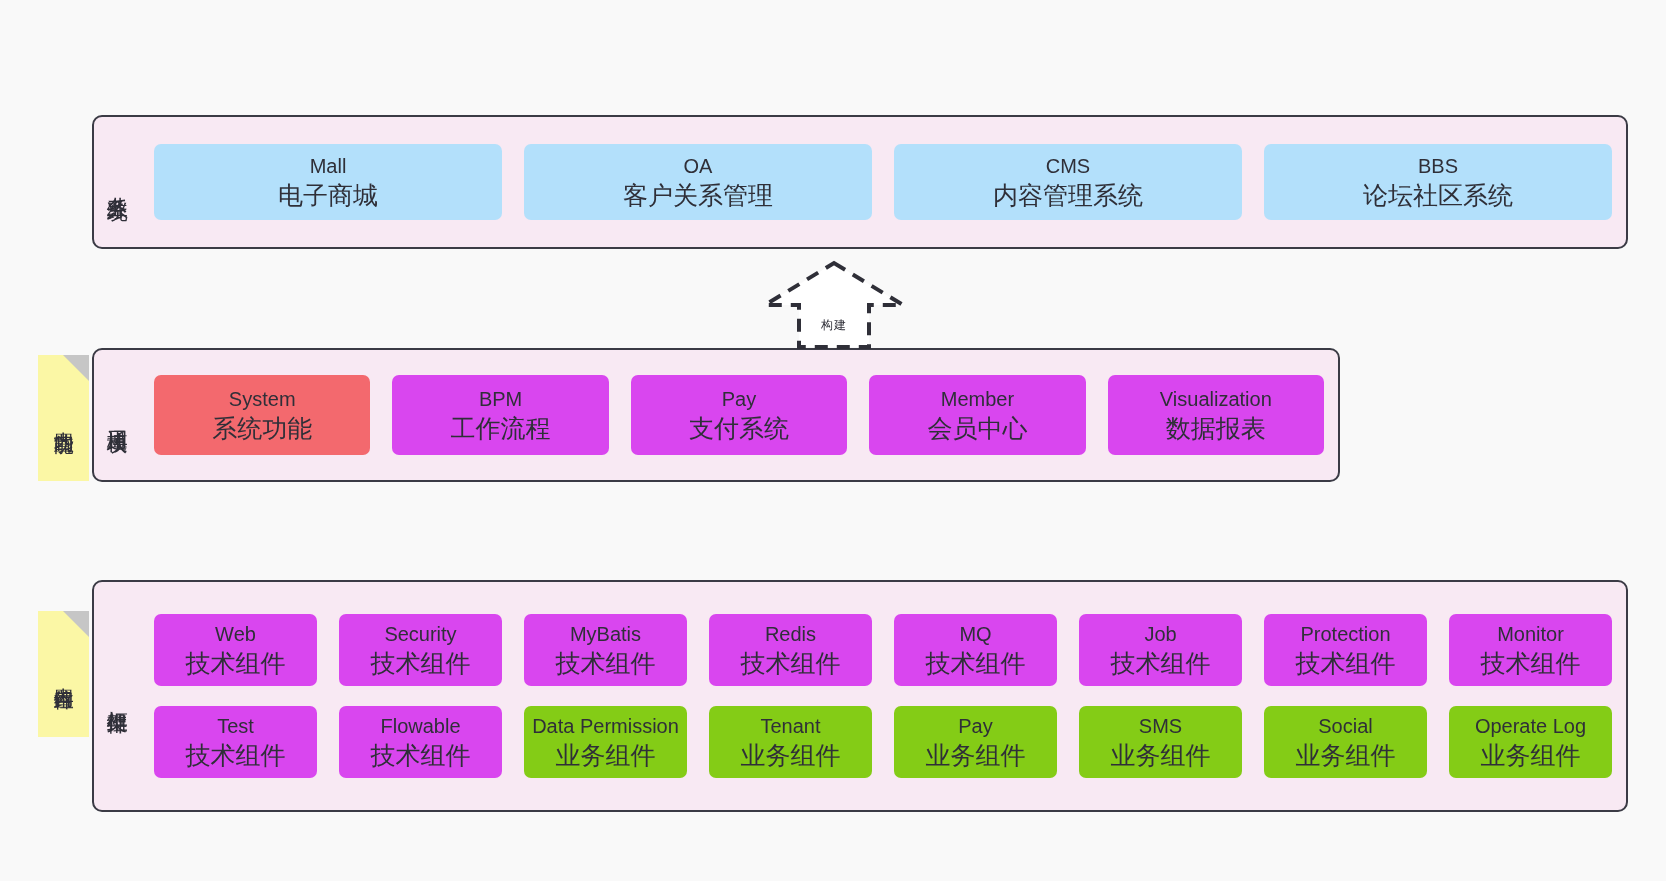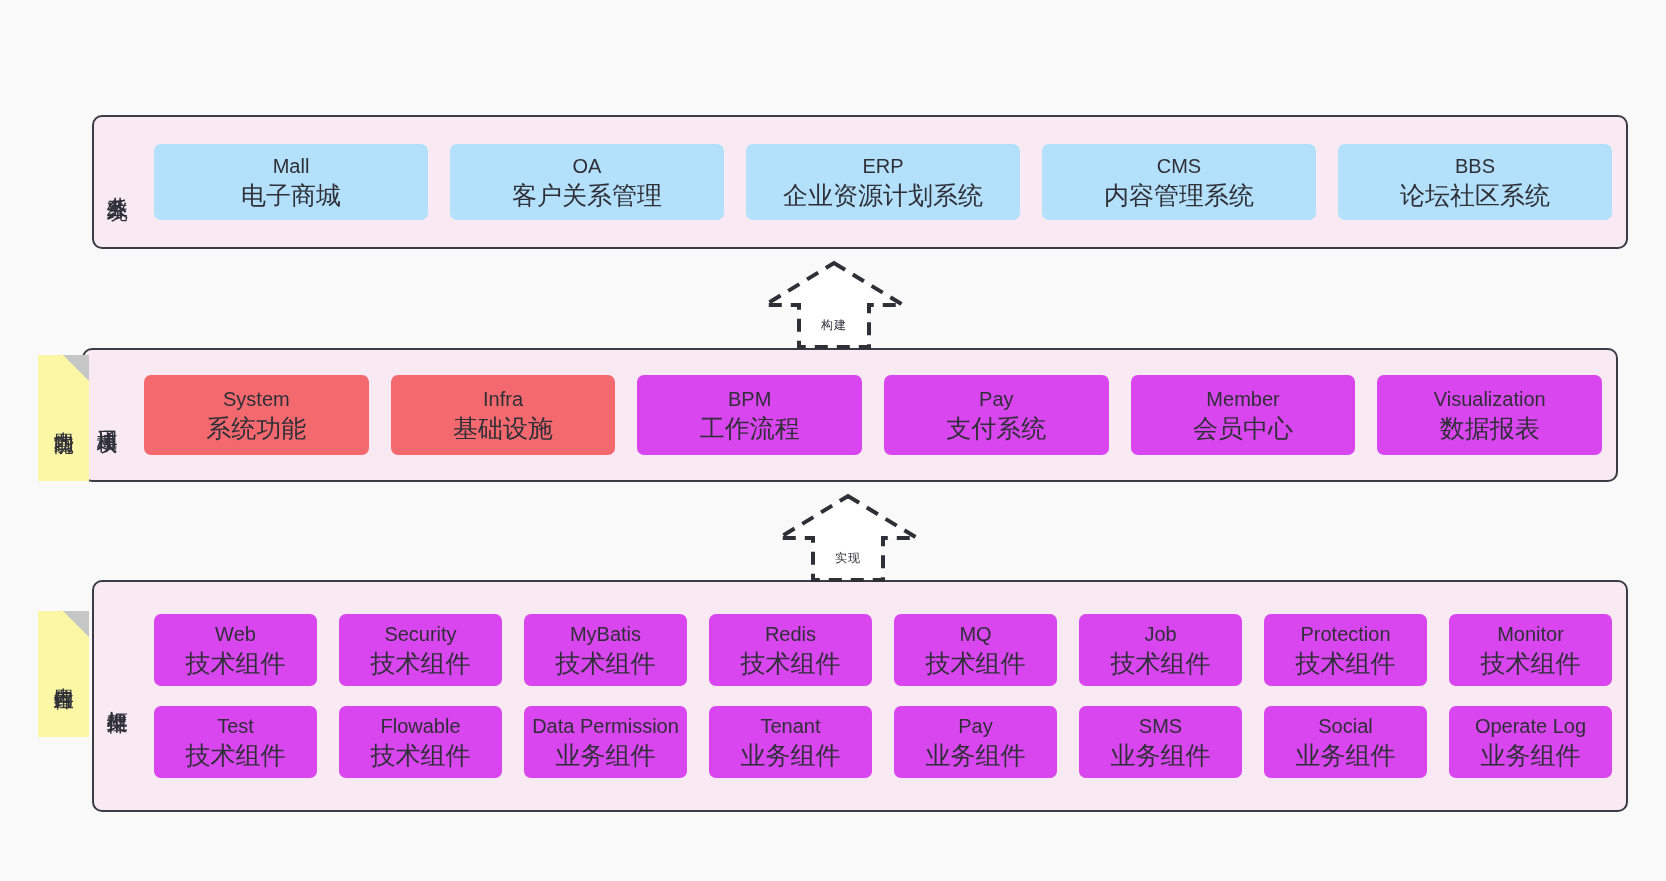--- a/index.html
+++ b/index.html
@@ -82,21 +82,21 @@
     line-height: 1.3;
   }
   .card .cn {
     font-size: 25px;
     line-height: 1.3;
   }
   .card.blue   { background: #b3e0fb; }
   .card.red    { background: #f3696e; }
   .card.pink   { background: #d946ef; }
   .card.green  { background: #d946ef; }
-  .card.lgreen { background: #d946ef; text-align: right; }
+  .card.lgreen { background: #84cc16; text-align: right; }
 
   .h-business { height: 76px; }
   .h-module   { height: 80px; }
   .h-comp     { height: 72px; }
 
   
   .note {
     position: absolute;
     box-sizing: border-box;
     background: #fbf7a5;
@@ -151,24 +151,20 @@
         <div class="card blue h-business">
           <span class="en">Mall</span>
           <span class="cn">电子商城</span>
         </div>
 
         <div class="card blue h-business">
           <span class="en">OA</span>
           <span class="cn">客户关系管理</span>
         </div>
 
-        <div class="card blue h-business">
-          <span class="en">ERP</span>
-          <span class="cn">企业资源计划系统</span>
-        </div>
 
 
         <div class="card blue h-business">
           <span class="en">CMS</span>
           <span class="cn">内容管理系统</span>
         </div>
 
         <div class="card blue h-business">
           <span class="en">BBS</span>
           <span class="cn">论坛社区系统</span>
@@ -183,34 +179,30 @@
       <path d="M74 5 L143 47 L109 47 L109 89 L39 89 L39 47 L5 47 Z" fill="#ffffff" stroke="#2f2f38" stroke-width="4" stroke-dasharray="13,9" stroke-linejoin="miter"></path>
     </svg>
     <div class="label" style="bottom:18px;">构建</div>
   </div>
 
   <div class="note" style="left:38px; top:355px; width:51px; height:126px;">
     <span class="fold"></span>
     <span>内置功能</span>
   </div>
 
-  <div class="layer" id="layer-module" style="left:82px; top:348px; width:1536px; height:134px;align-items:center;">
+  <div class="layer" id="layer-module" style="left:92px; top:348px; width:1248px; height:134px;align-items:center;">
     <div class="layer-title">通用模块</div>
     <div class="layer-body">
       <div class="row">
 
         <div class="card red h-module">
           <span class="en">System</span>
           <span class="cn">系统功能</span>
         </div>
 
-        <div class="card red h-module">
-          <span class="en">Infra</span>
-          <span class="cn">基础设施</span>
-        </div>
 
         <div class="card pink h-module">
           <span class="en">BPM</span>
           <span class="cn">工作流程</span>
         </div>
 
         <div class="card pink h-module">
           <span class="en">Pay</span>
           <span class="cn">支付系统</span>
         </div>
@@ -222,26 +214,20 @@
 
         <div class="card pink h-module">
           <span class="en">Visualization</span>
           <span class="cn">数据报表</span>
         </div>
 
       </div>
     </div>
   </div>
 
-  <div class="arrow" style="left:774px; top:491px; width:148px; height:94px;">
-    <svg width="148" height="94" viewBox="0 0 148 94">
-      <path d="M74 5 L143 47 L109 47 L109 89 L39 89 L39 47 L5 47 Z" fill="#ffffff" stroke="#2f2f38" stroke-width="4" stroke-dasharray="13,9" stroke-linejoin="miter"></path>
-    </svg>
-    <div class="label" style="bottom:18px;">实现</div>
-  </div>
 
   <div class="note" style="left:38px; top:611px; width:51px; height:126px;">
     <span class="fold"></span>
     <span>内置组件</span>
   </div>
 
   <div class="layer" id="layer-framework" style="left:92px; top:580px; width:1536px; height:232px;">
     <div class="layer-title">框架组件</div>
     <div class="layer-body">
 

